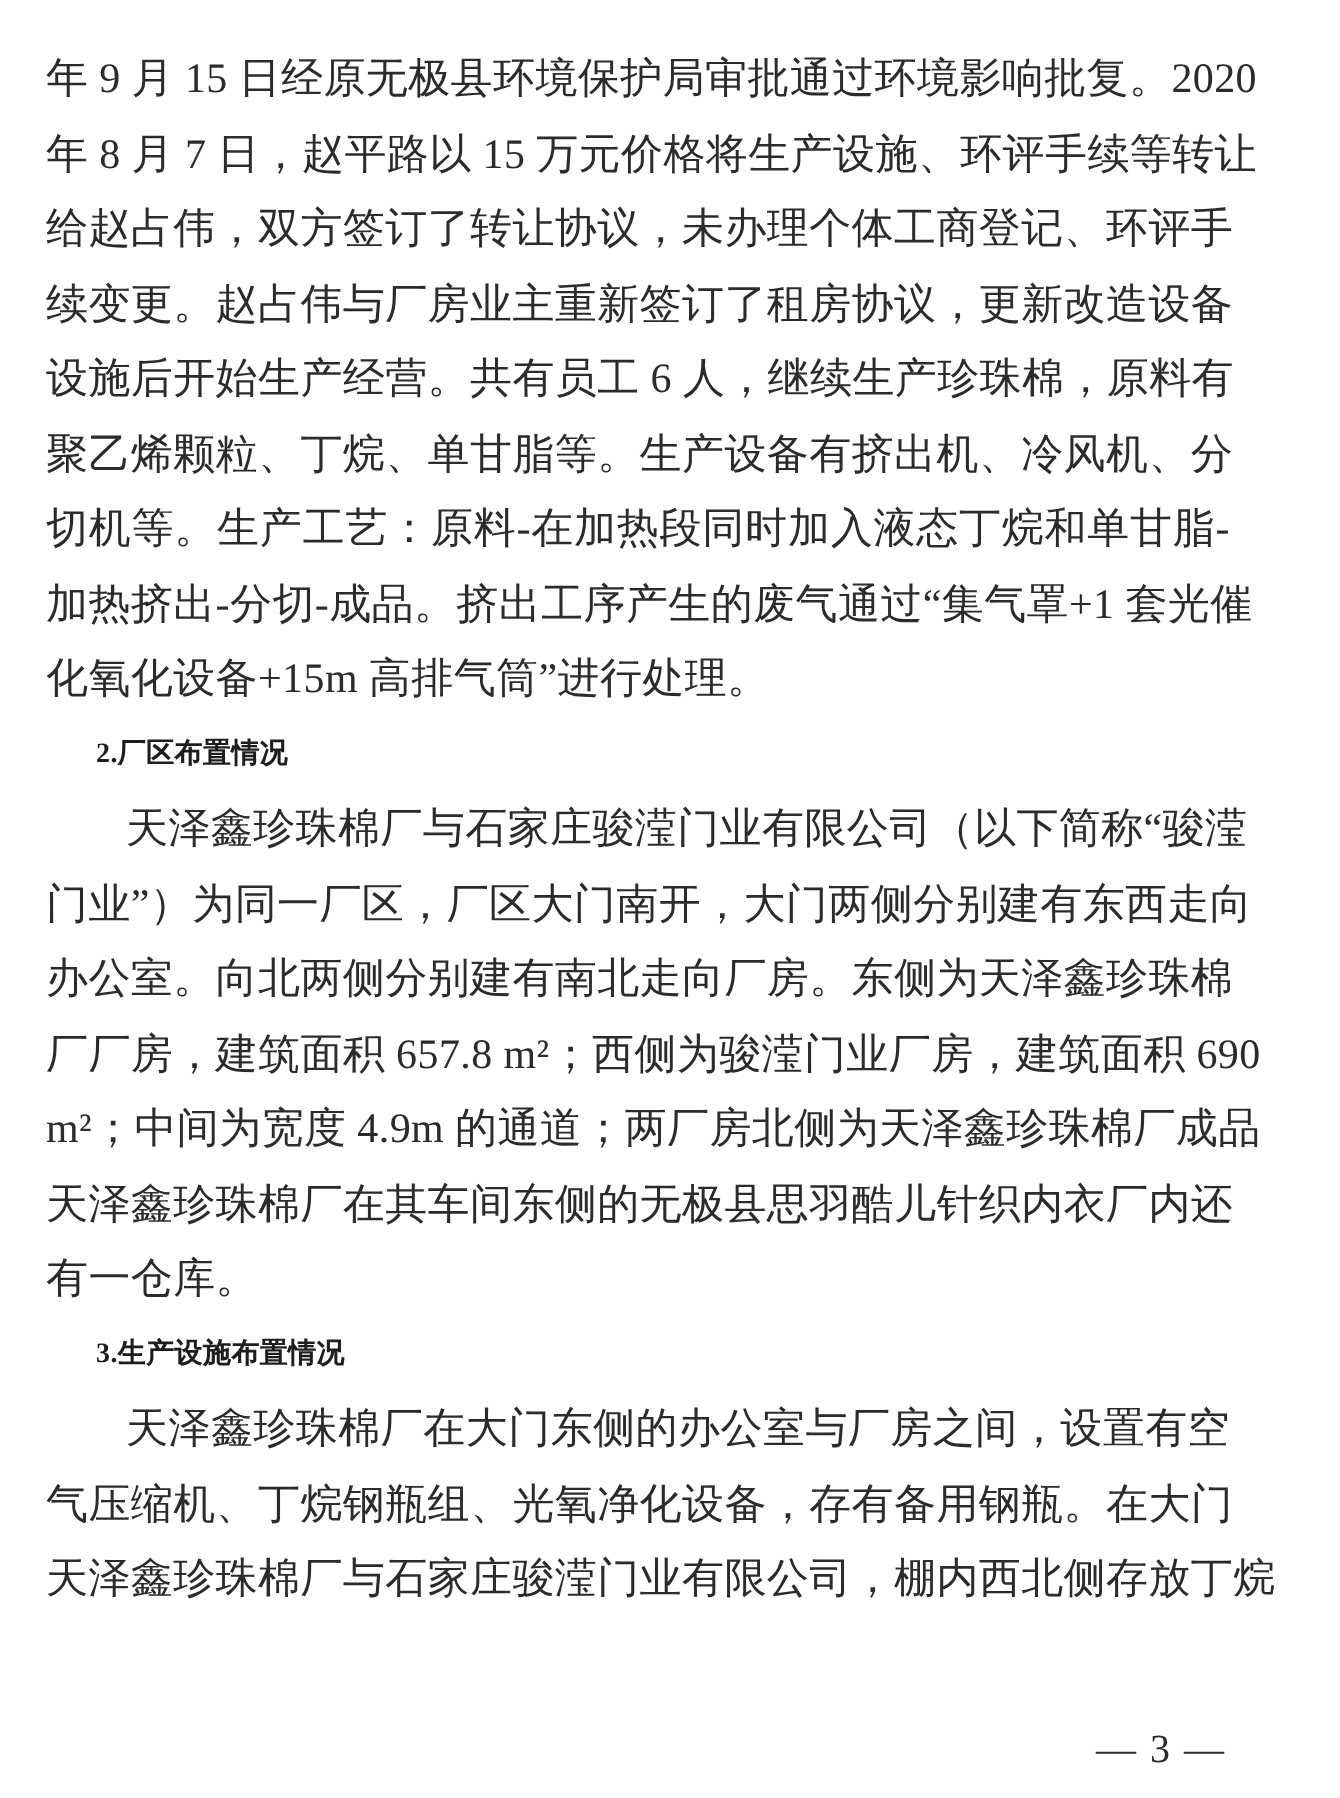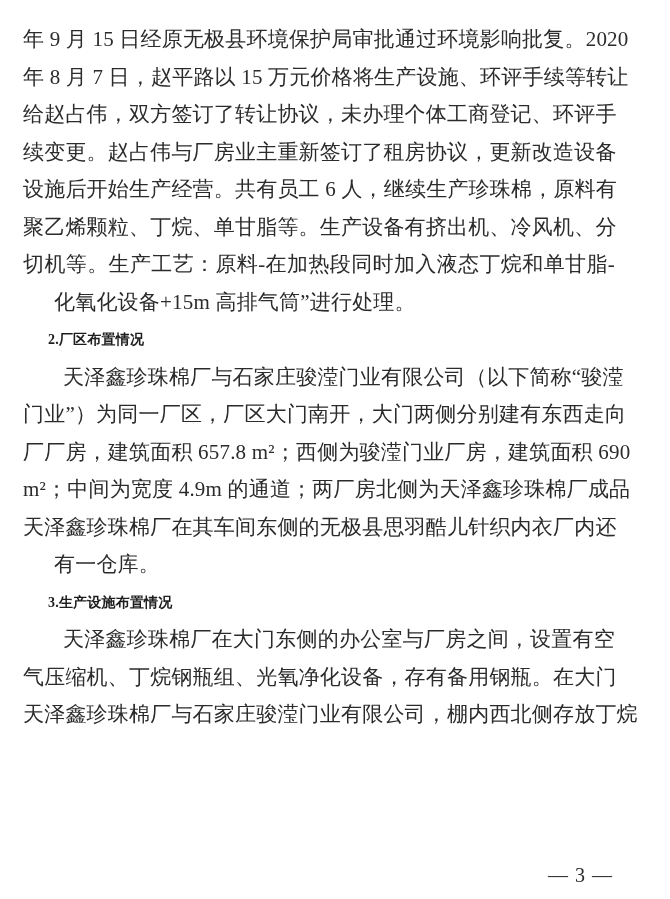--- a/index.html
+++ b/index.html
@@ -28,21 +28,20 @@
     font-size: 21px;
     text-align: justify;
     text-align-last: justify;
     text-justify: inter-character;
     white-space: nowrap;
     letter-spacing: 0.2px;
   }
   .line.end {
     text-align: center;
     text-align-last: left;
-    margin-left: 31px;
   }
   .line.first {
     text-indent: 40px;
   }
   .line.heading {
     text-align: left;
     text-align-last: left;
     padding-left: 25px;
     font-weight: bold;
     color: #1d1d1d;
@@ -65,28 +64,30 @@
   <div class="text-block">
 
     <div>
       <div class="line">年 9 月 15 日经原无极县环境保护局审批通过环境影响批复。2020</div>
       <div class="line">年 8 月 7 日，赵平路以 15 万元价格将生产设施、环评手续等转让</div>
       <div class="line">给赵占伟，双方签订了转让协议，未办理个体工商登记、环评手</div>
       <div class="line">续变更。赵占伟与厂房业主重新签订了租房协议，更新改造设备</div>
       <div class="line">设施后开始生产经营。共有员工 6 人，继续生产珍珠棉，原料有</div>
       <div class="line">聚乙烯颗粒、丁烷、单甘脂等。生产设备有挤出机、冷风机、分</div>
       <div class="line">切机等。生产工艺：原料-在加热段同时加入液态丁烷和单甘脂-</div>
+      <div class="line">加热挤出-分切-成品。挤出工序产生的废气通过“集气罩+1 套光催</div>
       <div class="line end">化氧化设备+15m 高排气筒”进行处理。</div>
     </div>
 
     <div class="line heading">2.厂区布置情况</div>
 
     <div>
       <div class="line first">天泽鑫珍珠棉厂与石家庄骏滢门业有限公司（以下简称“骏滢</div>
       <div class="line">门业”）为同一厂区，厂区大门南开，大门两侧分别建有东西走向</div>
+      <div class="line">办公室。向北两侧分别建有南北走向厂房。东侧为天泽鑫珍珠棉</div>
       <div class="line">厂厂房，建筑面积 657.8 m²；西侧为骏滢门业厂房，建筑面积 690</div>
       <div class="line">m²；中间为宽度 4.9m 的通道；两厂房北侧为天泽鑫珍珠棉厂成品</div>
       <div class="line">天泽鑫珍珠棉厂在其车间东侧的无极县思羽酷儿针织内衣厂内还</div>
       <div class="line end">有一仓库。</div>
     </div>
 
     <div class="line heading">3.生产设施布置情况</div>
 
     <div>
       <div class="line first">天泽鑫珍珠棉厂在大门东侧的办公室与厂房之间，设置有空</div>

